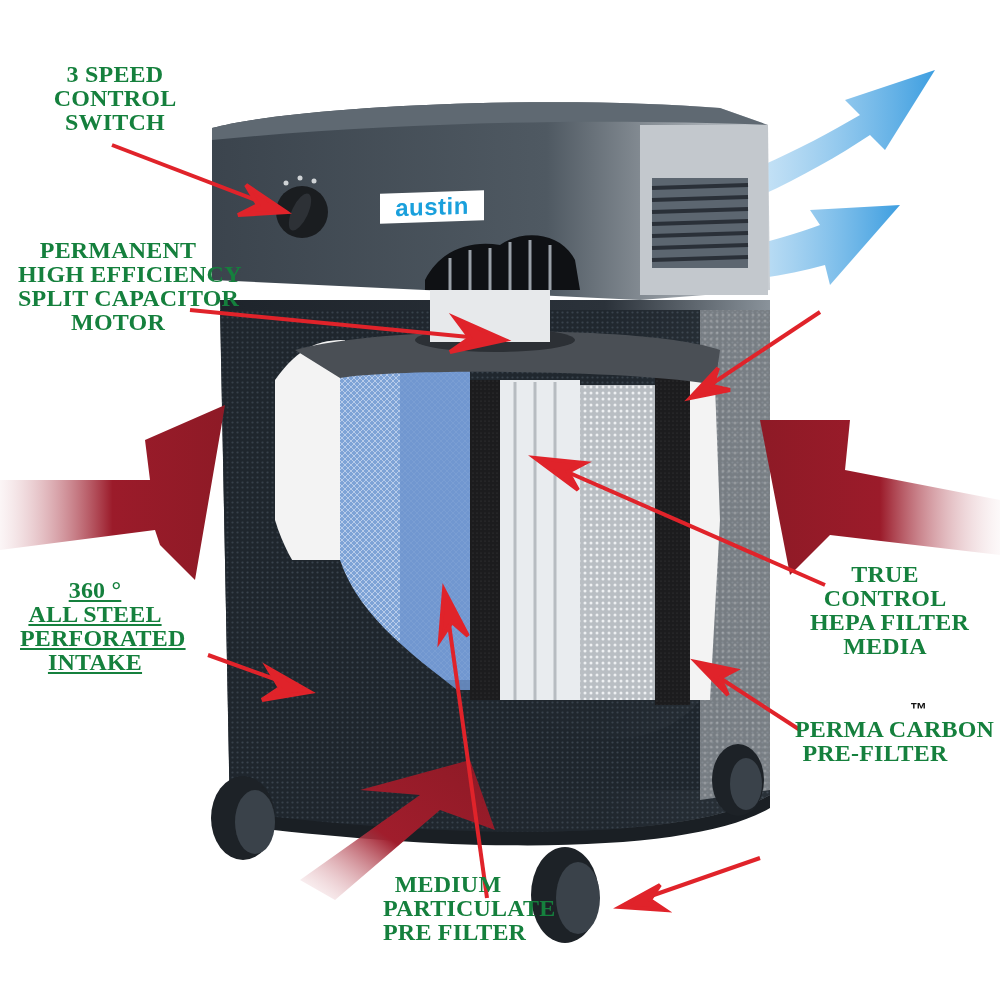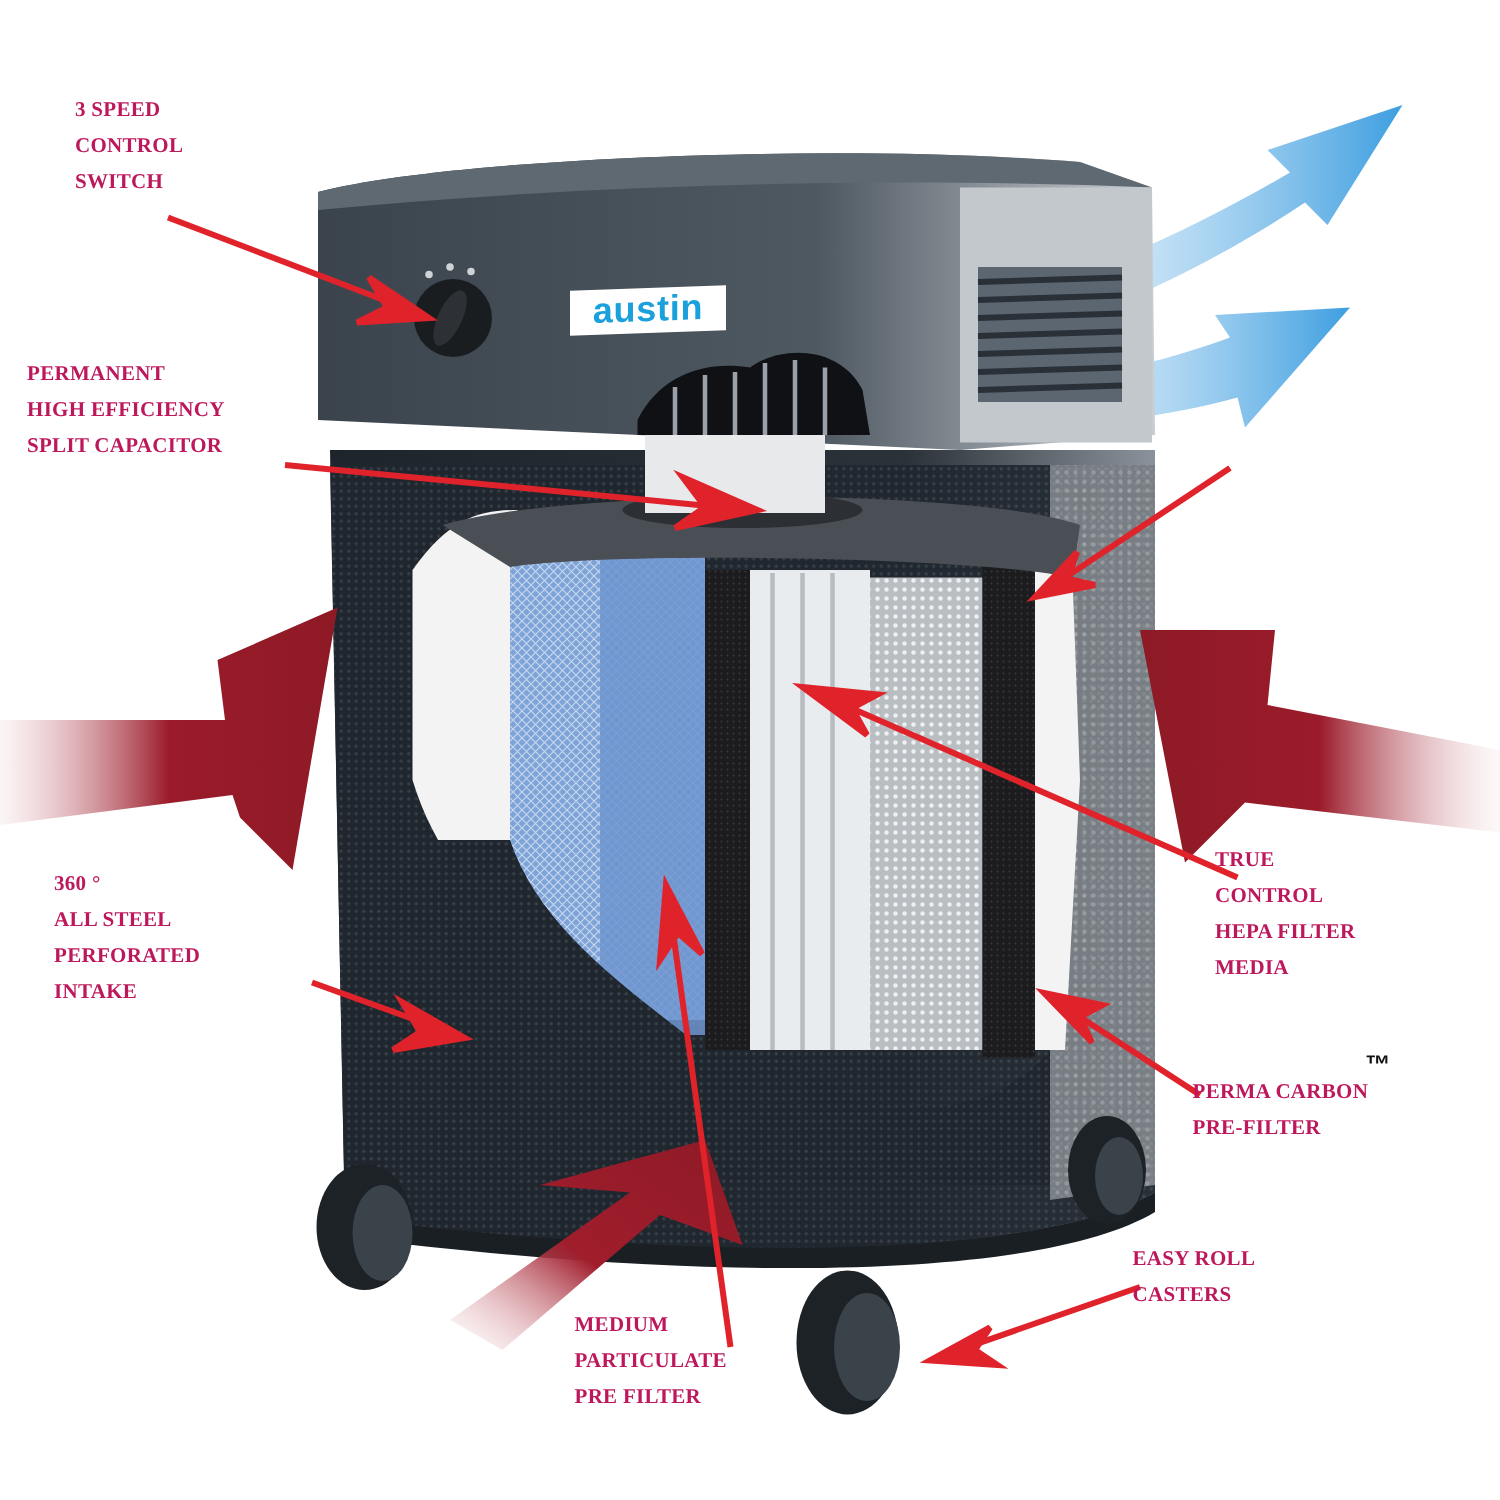--- a/index.html
+++ b/index.html
@@ -1,20 +1,20 @@
 <!DOCTYPE html>
 <html><head>
 <meta charset="utf-8">
 <style>
   html, body { margin:0; padding:0; background:#ffffff; }
   body { width:1000px; height:1000px; position:relative; overflow:hidden; font-family:"Liberation Serif", serif; }
   #stage { position:absolute; left:0; top:0; width:1000px; height:1000px; }
   .label {
     position:absolute; font-family:"Liberation Serif", serif; font-weight:bold;
-    font-size:14px; line-height:24px; color:#be185d; text-align:left; white-space:nowrap;
+    font-size:24px; line-height:24px; color:#15803d; text-align:center; white-space:nowrap;
     letter-spacing:0.2px;
   }
   .label span { display:block; }
   .tm { position:absolute; font-family:"Liberation Sans", sans-serif; font-weight:bold; font-size:17px; color:#111; }
   .brand {
     position:absolute; left:380px; top:192px; width:104px; height:30px; background:#ffffff;
     transform:skewY(-2deg); display:flex; align-items:center; justify-content:center;
     font-family:"Liberation Sans", sans-serif; font-weight:bold; font-size:24px; color:#1aa0dc;
     letter-spacing:0.5px;
   }
@@ -174,46 +174,43 @@
   <div class="label" style="left:50px; top:62px; width:130px;">
     <span>3 SPEED</span>
     <span>CONTROL</span>
     <span>SWITCH</span>
   </div>
 
   <div class="label" style="left:18px; top:238px; width:200px;">
     <span>PERMANENT</span>
     <span>HIGH EFFICIENCY</span>
     <span>SPLIT CAPACITOR</span>
-  </div>
-
-
-  <div class="label" style="left:36px; top:578px; width:150px;">
+    <span>MOTOR</span>
+  </div>
+
+
+  <div class="label" style="left:20px; top:578px; width:150px;text-decoration:underline;">
     <span>360 °</span>
     <span>ALL STEEL</span>
     <span>PERFORATED</span>
     <span>INTAKE</span>
   </div>
 
   <div class="label" style="left:810px; top:562px; width:150px;">
     <span>TRUE</span>
     <span>CONTROL</span>
     <span>HEPA FILTER</span>
     <span>MEDIA</span>
   </div>
 
   <div class="tm" style="left:910px; top:700px;">™</div>
   <div class="label" style="left:795px; top:717px; width:160px;">
     <span>PERMA CARBON</span>
     <span>PRE-FILTER</span>
   </div>
 
-  <div class="label" style="left:755px; top:828px; width:130px;">
-    <span>EASY ROLL</span>
-    <span>CASTERS</span>
-  </div>
 
   <div class="label" style="left:383px; top:872px; width:130px;">
     <span>MEDIUM</span>
     <span>PARTICULATE</span>
     <span>PRE FILTER</span>
   </div>
 </div>
 
 </body></html>

